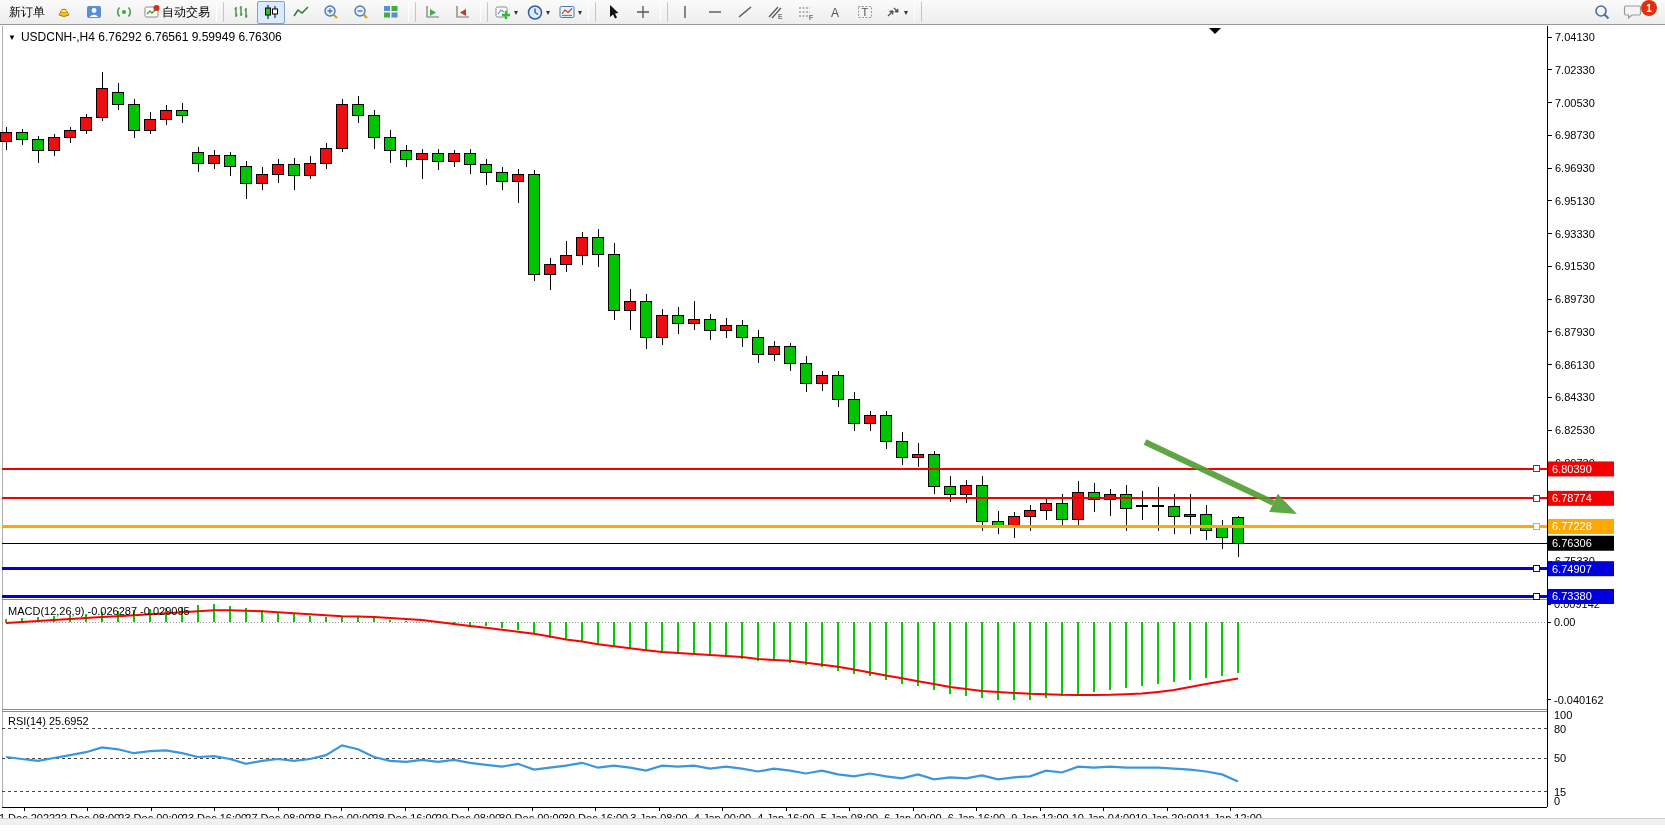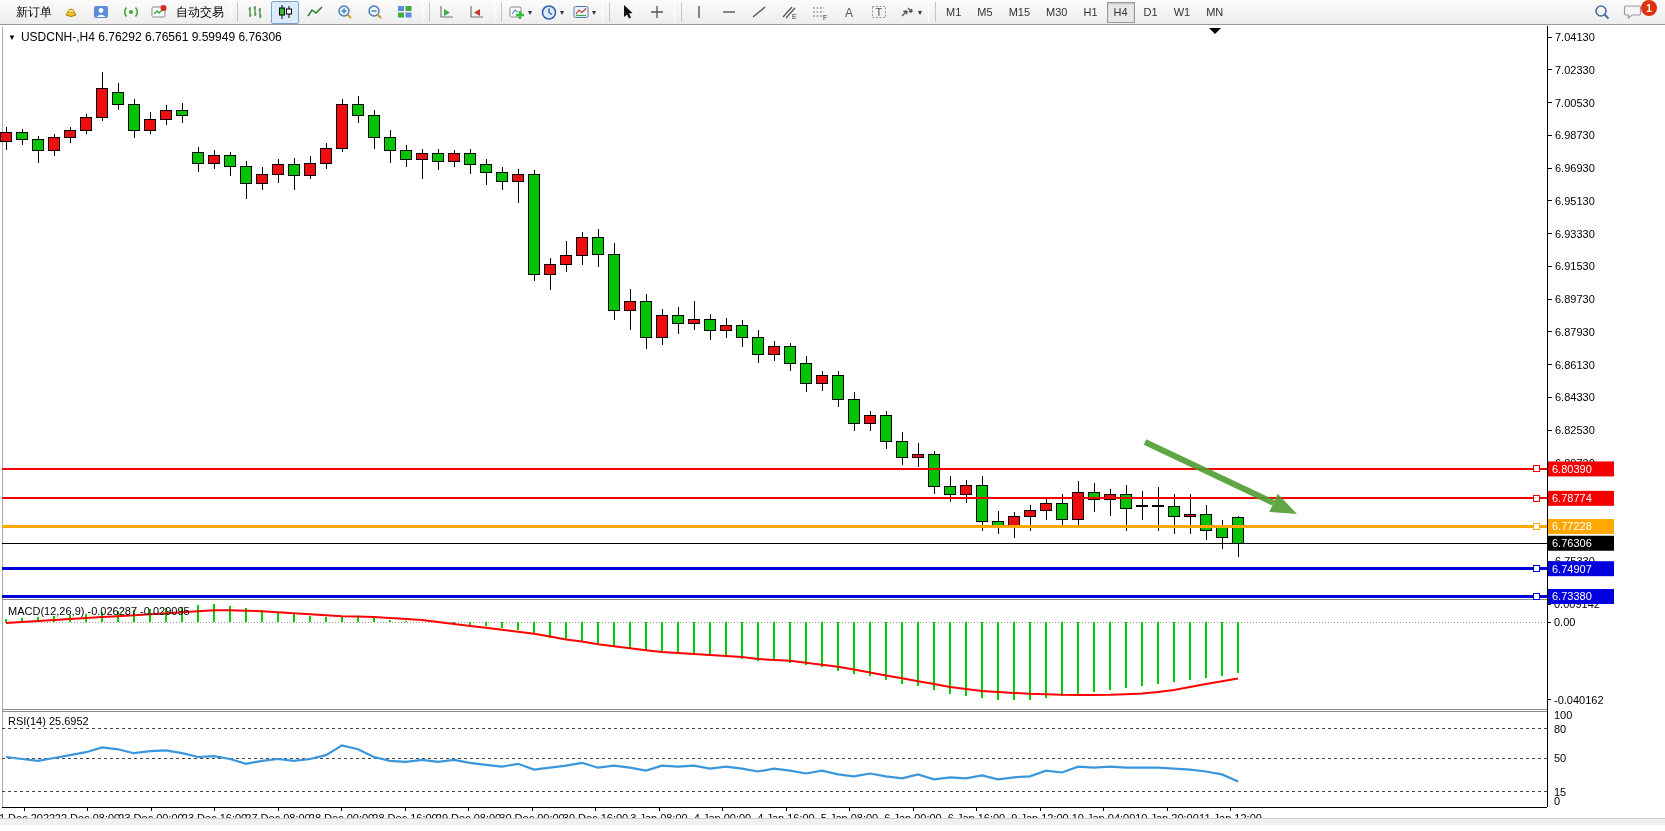--- a/index.html
+++ b/index.html
@@ -3,21 +3,21 @@
 <meta charset="utf-8">
 <style>
   html,body{margin:0;padding:0;background:#fff;font-family:"Liberation Sans",sans-serif;}
   #app{position:relative;width:1665px;height:831px;overflow:hidden;background:#fff;}
   
   #toolbar{position:absolute;left:0;top:0;width:1665px;height:25px;background:linear-gradient(#fbfbfb,#ededed);
     border-bottom:1px solid #9a9a9a;display:flex;align-items:center;padding-left:4px;box-sizing:border-box;}
   .tbtn{height:21px;min-width:22px;display:flex;align-items:center;justify-content:center;margin:0 1px;
     padding:0 2px;border:1px solid transparent;border-radius:2px;cursor:default;}
   .tbtn.pressed{background:#dcebfc;border:1px solid #7da2ce;}
-  .tbtn .lbl{font-size:12px;color:#000;margin-left:8px;white-space:nowrap;}
+  .tbtn .lbl{font-size:12px;color:#000;margin-left:1px;white-space:nowrap;}
   .caret{font-size:8px;color:#333;margin-left:2px;}
   .tsep{width:6px;height:20px;margin:0 2px;border-left:1px solid #fff;border-right:1px solid #c6c6c6;}
   .tfbtn{height:19px;padding:0 6px;font-size:11px;color:#333;display:flex;align-items:center;border:1px solid transparent;margin:0 1px;}
   .tfbtn.active{background:#e8e8e8;border:1px solid #9a9a9a;box-shadow:inset 0 1px 2px rgba(0,0,0,.2);}
   #tb-right{margin-left:auto;display:flex;align-items:center;margin-right:8px;}
   #badge{position:relative;width:16px;height:16px;background:#e03010;border-radius:50%;color:#fff;font-size:10px;
     display:flex;align-items:center;justify-content:center;margin-left:-6px;margin-top:-8px;font-weight:bold;}
   
   #chart-area{position:absolute;left:0;top:26px;width:1665px;height:799px;background:#fff;}
   #info-line{position:absolute;left:8px;top:4px;font-size:12px;color:#000;display:flex;align-items:center;z-index:5;}
@@ -190,31 +190,20 @@
         </svg>
     </div>
     <div class="tbtn">
       <svg width="18" height="16">
           <path d="M4 12 L9 7 M9 7 L5.5 7.5 M9 7 L8.5 10.5" stroke="#555" stroke-width="1.3" fill="none"></path>
           <path d="M10 4 L14 8 M14 8 L13.5 4.8 M14 8 L10.8 7.5" stroke="#555" stroke-width="1.3" fill="none"></path>
         </svg>
       <span class="caret">▾</span>
     </div>
     <div class="tsep"></div>
-    <div id="tf-list" style="display:flex;">
-        <div class="tfbtn">M1</div>
-        <div class="tfbtn">M5</div>
-        <div class="tfbtn">M15</div>
-        <div class="tfbtn">M30</div>
-        <div class="tfbtn">H1</div>
-        <div class="tfbtn active">H4</div>
-        <div class="tfbtn">D1</div>
-        <div class="tfbtn">W1</div>
-        <div class="tfbtn">MN</div>
-      </div>
     <div id="tb-right">
       <div class="tbtn">
         <svg width="20" height="18">
             <circle cx="9" cy="8" r="5" fill="none" stroke="#4a6f9c" stroke-width="1.6"></circle>
             <path d="M12.5 11.5 L16.5 15.5" stroke="#4a6f9c" stroke-width="2"></path>
           </svg>
       </div>
       <div class="tbtn">
         <svg width="20" height="18">
             <path d="M3 4 h13 a1.5 1.5 0 0 1 1.5 1.5 v6 a1.5 1.5 0 0 1 -1.5 1.5 h-7 l-3.5 3 v-3 h-2.5 a1.5 1.5 0 0 1 -1.5 -1.5 v-6 A1.5 1.5 0 0 1 3 4 Z" fill="#f4f4f4" stroke="#9a9a9a" stroke-width="1.2" transform="translate(1,-1)"></path>

